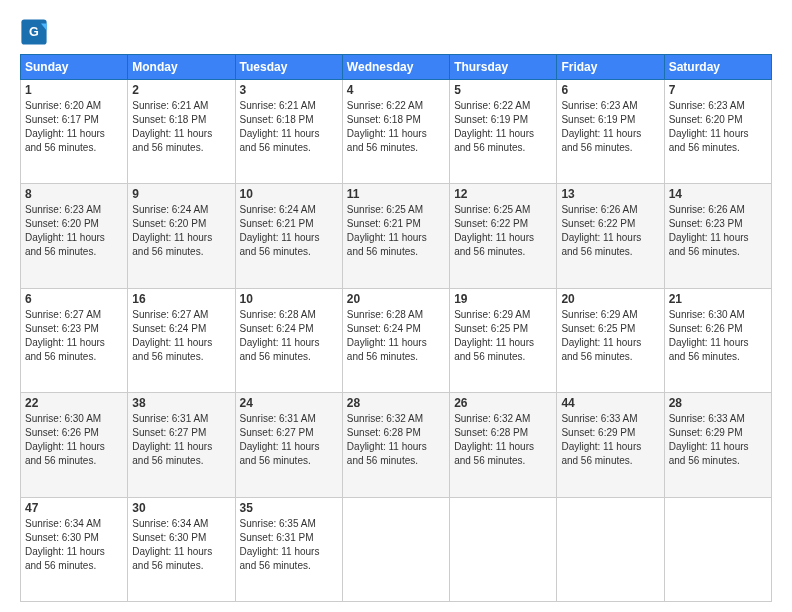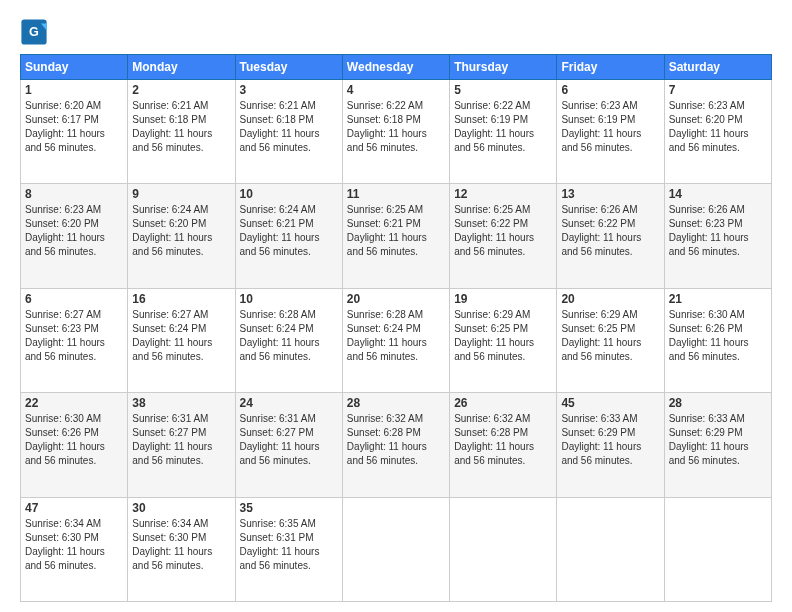--- a/index.html
+++ b/index.html
@@ -366,21 +366,21 @@
           <td>
           <span class="day-num">26</span>
           <div class="day-info">
             Sunrise: 6:32 AM<br>
             Sunset: 6:28 PM<br>
             Daylight: 11 hours<br>
             and 56 minutes.
           </div>
         </td>
           <td>
-          <span class="day-num">45</span>
+          <span class="day-num">44</span>
           <div class="day-info">
             Sunrise: 6:33 AM<br>
             Sunset: 6:29 PM<br>
             Daylight: 11 hours<br>
             and 56 minutes.
           </div>
         </td>
           <td>
           <span class="day-num">28</span>
           <div class="day-info">

